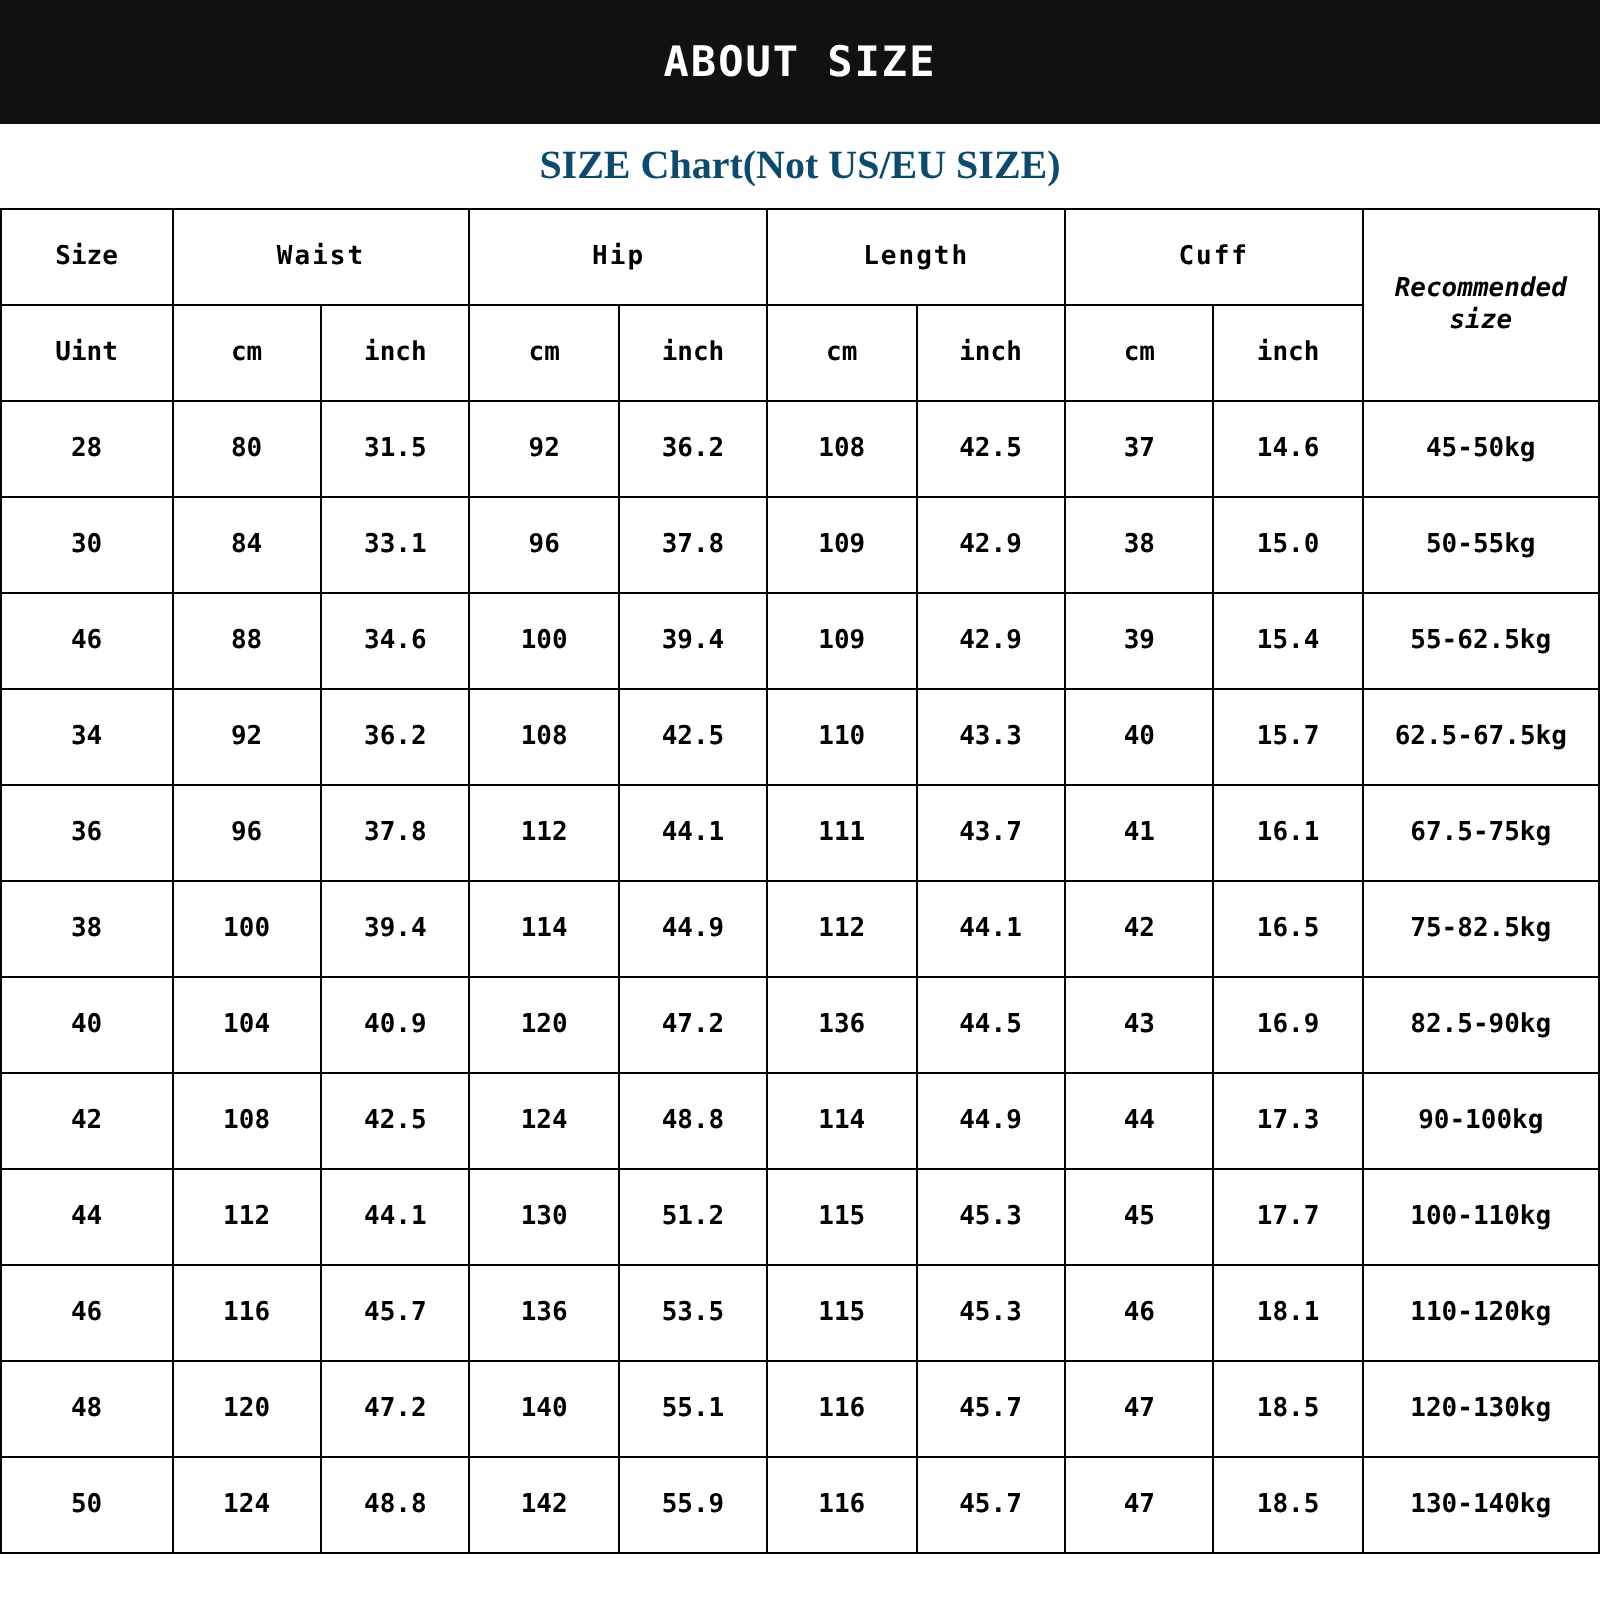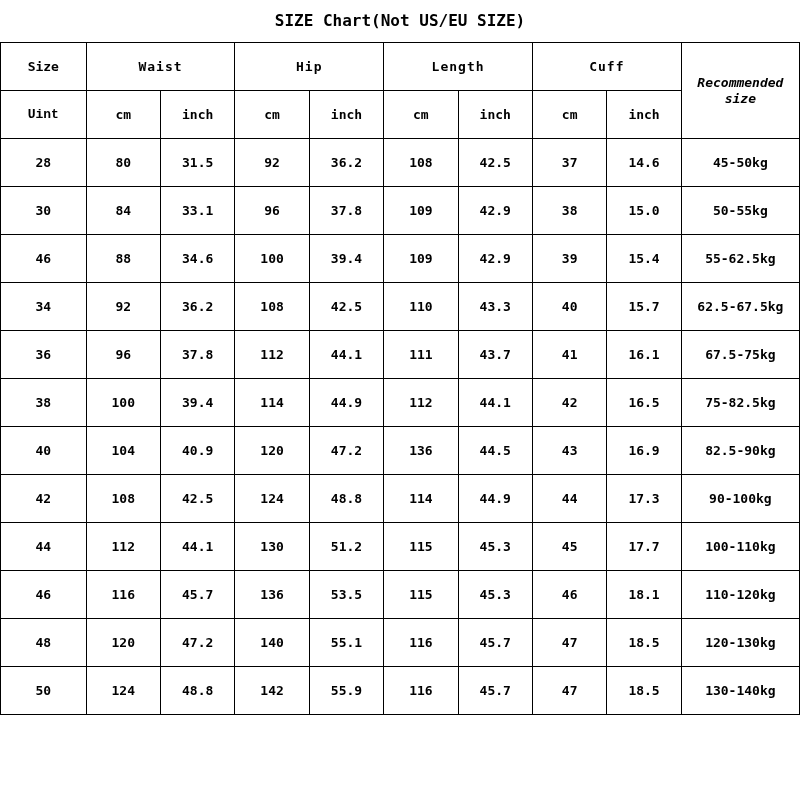--- a/index.html
+++ b/index.html
@@ -35,24 +35,25 @@
   .banner-sub {
     height: 42px;
     line-height: 42px;
     font-size: 20px;
     border-top: 2px solid #ffffff;
   }
   .chart-title {
     height: 42px;
     line-height: 42px;
     text-align: center;
-    font-size: 16px;
+    font-size: 20px;
     font-weight: bold;
-    color: #000000;
+    color: #0c4a6e;
     background: #ffffff;
+    font-family: Liberation Serif, serif;
   }
   table.size-table {
     width: 800px;
     border-collapse: collapse;
     table-layout: fixed;
   }
   table.size-table td {
     border: 1px solid #000000;
     text-align: center;
     vertical-align: middle;
@@ -72,21 +73,20 @@
     font-size: 16px;
   }
   td.hdr-rec {
     color: #ee1111;
     font-size: 13px;
     line-height: 16px;
     font-style: italic;
   }
   td.unit-lbl {
     font-size: 15px;
-    font-family: Liberation Mono, monospace;
   }
   td.sub-unit {
     font-size: 14px;
     font-weight: bold;
   }
   td.size-val {
     color: #ee1111;
     font-size: 17px;
     margin-left: 13px;
   }
@@ -102,20 +102,21 @@
   col.c-size { width: 84px; }
   col.c-num  { width: 73px; }
   col.c-rec  { width: 116px; }
 </style>
 </head>
 <body>
 
 <div class="sheet">
 
   <div class="banner">
+    <div class="banner-title">ABOUT SIZE</div>
   </div>
 
   <div class="chart-title">SIZE Chart(Not US/EU SIZE)</div>
 
   <table class="size-table">
     <colgroup>
       <col class="c-size">
         <col class="c-num">
         <col class="c-num">
         <col class="c-num">

